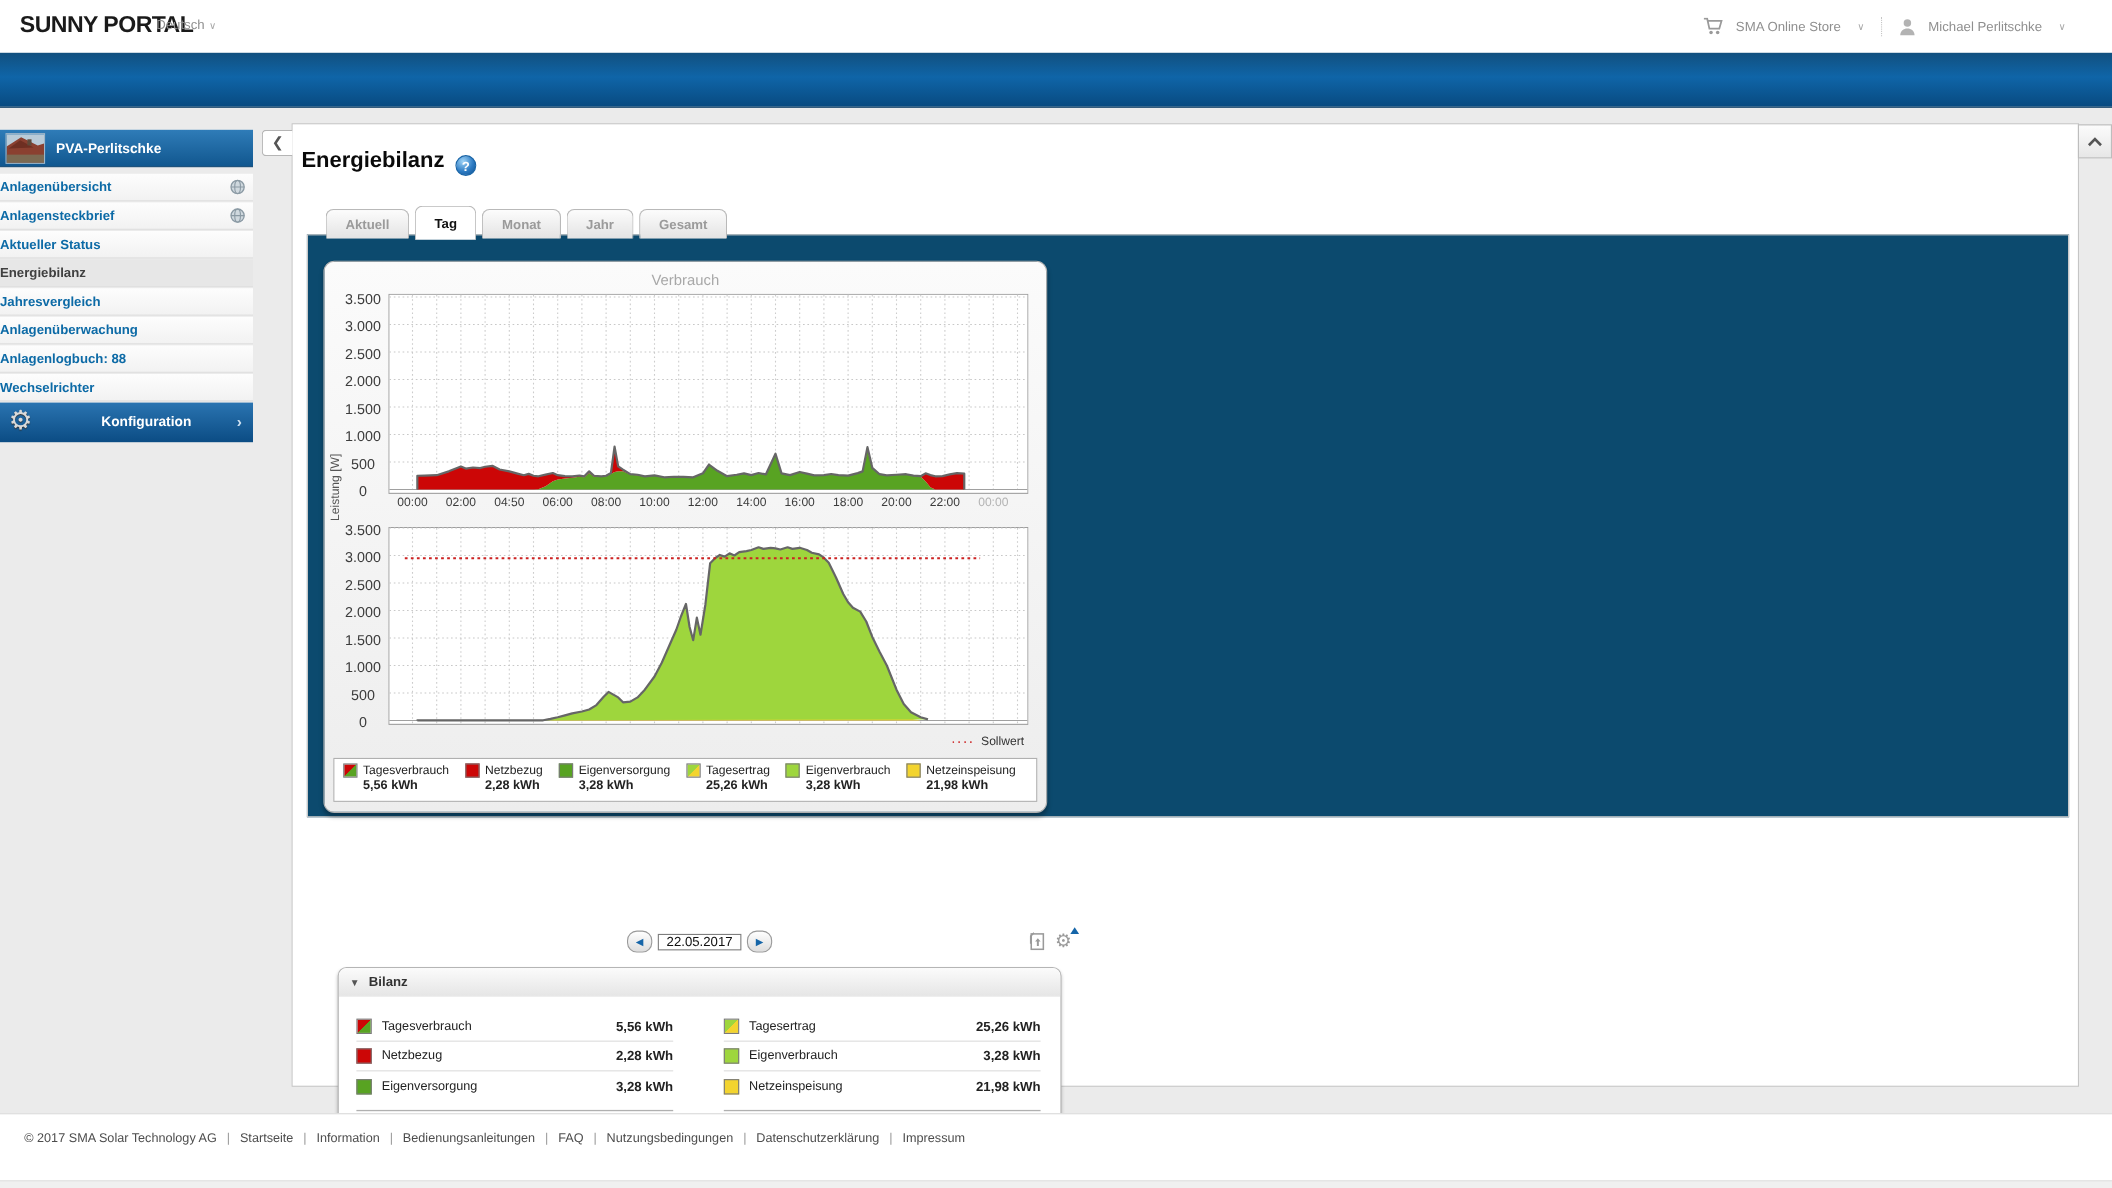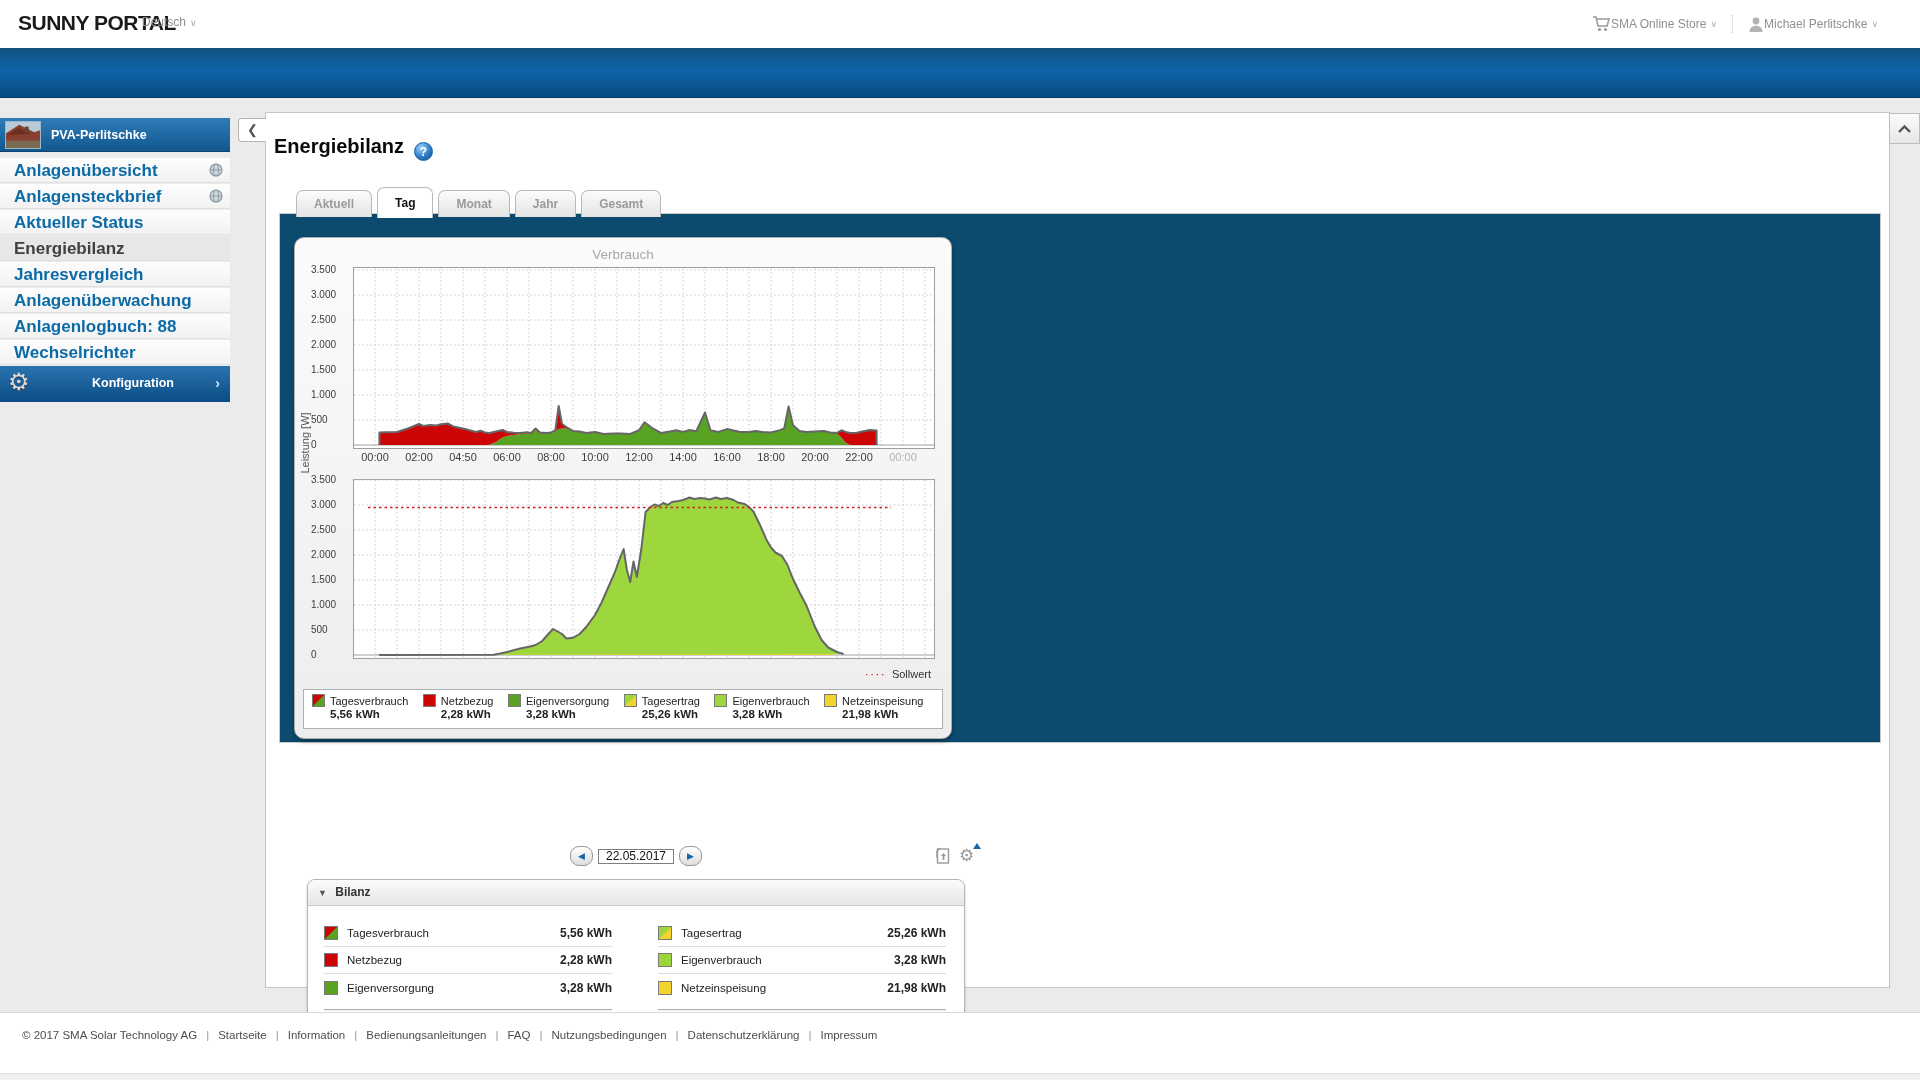--- a/index.html
+++ b/index.html
@@ -6,38 +6,38 @@
   html,body { background:#dcdcdc; }
   .stage { position:relative; width:1920px; height:1080px; background:#ebebeb; overflow:hidden;
            font-family:"Liberation Sans", sans-serif; }
 
   
   .topbar { position:absolute; left:0; top:0; width:1920px; height:48px; background:#ffffff; }
   .logo { position:absolute; left:18px; top:11px; font-size:21px; font-weight:bold; color:#1a1a1a; letter-spacing:-0.5px; }
   .lang { position:absolute; left:142px; top:15px; font-size:12px; color:#8f8f8f; cursor:pointer; }
   .chev { font-size:9px; color:#a8a8a8; margin-left:4px; }
   .top-right { position:absolute; right:42px; top:0; height:48px; display:flex; align-items:center; gap:9px; }
-  .top-link { display:flex; align-items:center; gap:0; font-size:12px; color:#8f8f8f; cursor:pointer; }
+  .top-link { display:flex; align-items:center; gap:11px; font-size:12px; color:#8f8f8f; cursor:pointer; }
   .vsep { width:1px; height:18px; border-left:1px dotted #c5c5c5; margin:0 6px; }
 
   
   .blueband { position:absolute; left:0; top:48px; width:1920px; height:50px;
               background:linear-gradient(180deg,#11507f 0%, #0f65a8 45%, #084a80 100%);
               border-bottom:1px solid #093a62; }
 
   
   .sidebar { position:absolute; left:0; top:118px; width:230px; }
   .plant-head { height:34px; background:linear-gradient(180deg,#2f7cb8 0%, #11578f 100%);
                 display:flex; align-items:center; border-bottom:1px solid #0b4372;text-align:center; }
   .plant-head img, .plant-thumb { width:36px; height:28px; margin-left:5px; border:1px solid #9db6c9; }
   .plant-name { color:#ffffff; font-weight:bold; font-size:12.5px; margin-left:10px; }
   .nav { margin-top:6px; }
-  .nav-item { position:relative; height:25px; line-height:25px; padding-left:14px; margin-bottom:1px;
+  .nav-item { position:relative; height:25px; line-height:25px; margin-bottom:1px;
               background:linear-gradient(180deg,#fdfdfd,#f2f2f2); border-bottom:1px solid #e0e0e0;
-              color:#0c6aa6; font-weight:bold; font-size:17px; cursor:pointer; }
+              color:#0c6aa6; font-weight:bold; font-size:12px; cursor:pointer; }
   .nav-item.active { background:#e7e7e7; color:#404040; }
   .nav-globe { position:absolute; right:7px; top:5px; }
   .nav-config { height:36px; background:linear-gradient(180deg,#2a74b1 0%, #0b4c84 100%);
                 position:relative; cursor:pointer; margin-top:1px; }
   .gear-big { position:absolute; left:8px; top:2px; font-size:24px; color:#d9d9d9;
               text-shadow:0 1px 1px #333; }
   .config-label { position:absolute; left:48px; top:10px; color:#ffffff; font-weight:bold; font-size:12.5px;padding-left:44px; }
   .config-chev { position:absolute; right:10px; top:9px; color:#cfe2f2; font-size:14px; font-weight:bold; }
 
   
@@ -66,21 +66,21 @@
               background:#0c4a6e; border:1px solid #c8c8c8; }
 
   
   .chartbox { position:absolute; left:14px; top:23px; width:658px; height:502px;
               border:1px solid #b0b0b0; border-radius:10px;
               background:linear-gradient(180deg,#fbfbfb,#ededed);
               box-shadow:0 3px 4px rgba(0,0,0,0.28); }
   .chart-title { position:absolute; width:100%; text-align:center; color:#a8a8a8; font-size:13.5px; }
   .ylab { position:absolute; left:10px; top:205px; transform:translate(-50%,-50%) rotate(-90deg);
           color:#555; font-size:11px; white-space:nowrap; }
-  .ytick { position:absolute; width:38px; text-align:left; font-size:10px; color:#3c3c3c; }
+  .ytick { position:absolute; width:38px; text-align:center; font-size:13px; color:#3c3c3c; }
   .xtick { position:absolute; width:42px; text-align:center; font-size:11px; color:#3c3c3c; top:213px; }
   .xtick.dim { color:#b3b3b3; }
   .soll-leg { position:absolute; right:20px; top:430px; display:flex; align-items:center; gap:6px;
               font-size:11px; color:#333; }
   .soll-dots { color:#cc2222; font-size:13px; letter-spacing:1px; line-height:8px; }
 
   .legendbox { position:absolute; left:8px; right:8px; top:451px; height:40px; background:#ffffff;
                border:1px solid #b0b0b0; display:flex; padding:3px 6px; }
   .leg-item { flex:1 1 auto; padding:1px 2px; }
   .leg-row { display:flex; align-items:center; gap:5px; font-size:11px; color:#222; white-space:nowrap; }

